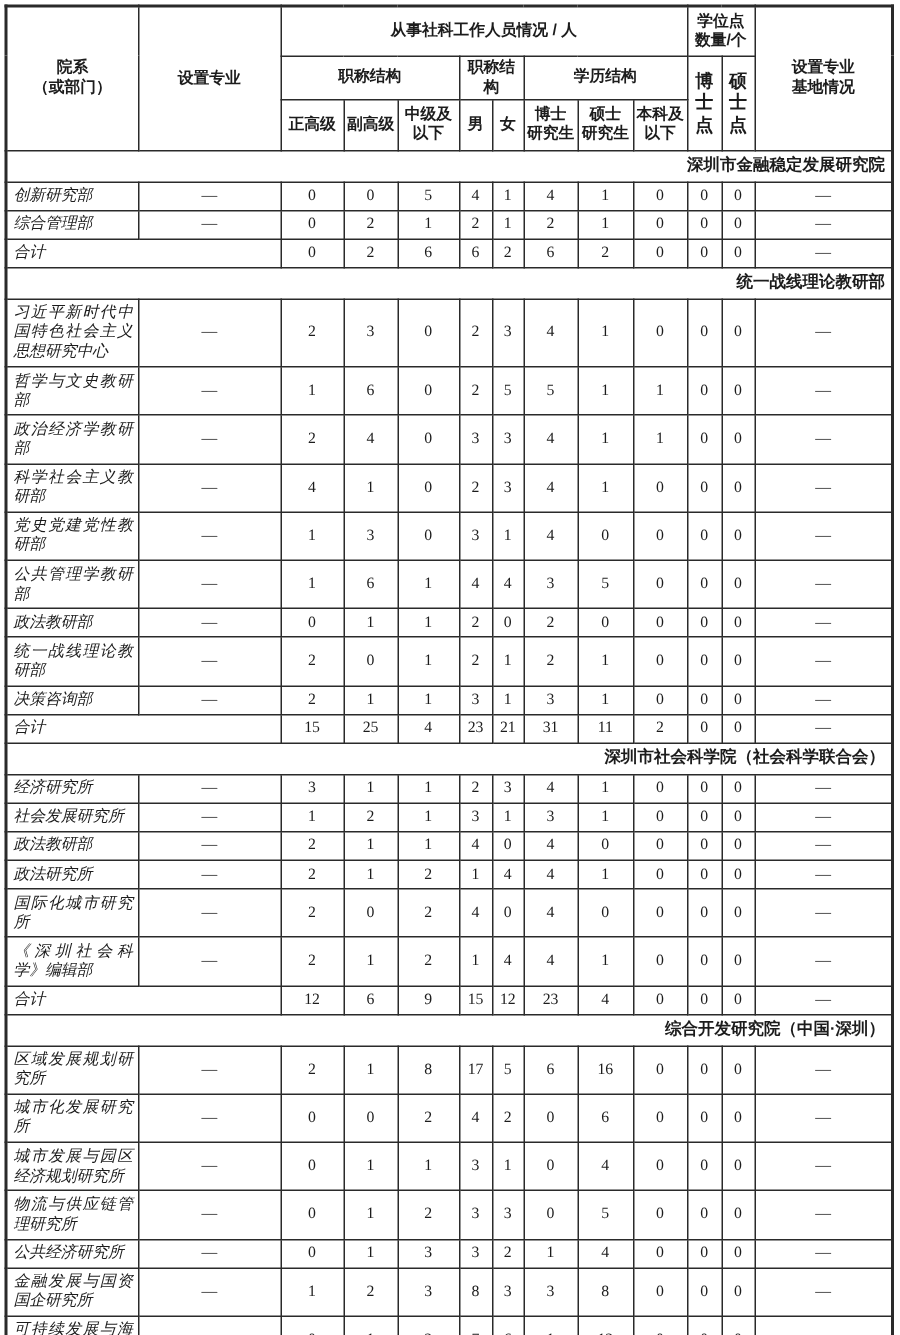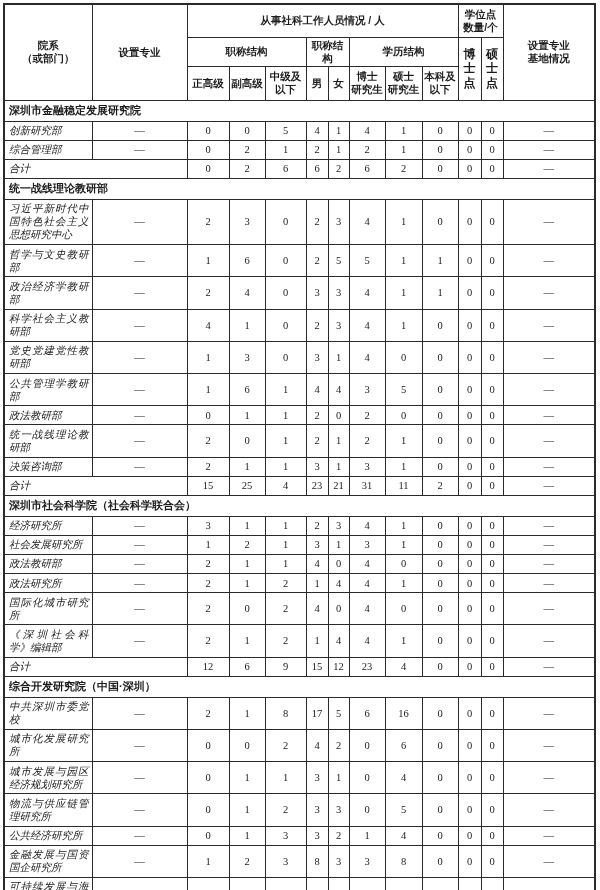--- a/index.html
+++ b/index.html
@@ -39,21 +39,21 @@
     width: 12px;
     margin: 0 auto;
     word-break: break-all;
     line-height: 1.2;
     font-size: 12px;
   }
   td.section-cell {
     font-family: "Liberation Sans", sans-serif;
     font-weight: bold;
     font-size: 11px;
-    text-align: left;
+    text-align: right;
     padding: 3px 4px;
     line-height: 1.25;
   }
   tr.data-row td {
     font-family: "Liberation Serif", serif;
     font-size: 10.5px;
     line-height: 1.25;
     text-align: center;
     vertical-align: middle;
     padding: 2.5px 1px;
@@ -427,21 +427,21 @@
           <td class="num-cell">4</td>
           <td class="num-cell">0</td>
           <td class="num-cell">0</td>
           <td class="num-cell">0</td>
           <td class="num-cell">—</td>
         </tr>
         <tr>
           <td colspan="13" class="section-cell">综合开发研究院（中国·深圳）</td>
         </tr>
         <tr class="data-row">
-          <td class="name-cell">中共深圳市委党校</td>
+          <td class="name-cell">区域发展规划研究所</td>
           <td class="num-cell">—</td>
           <td class="num-cell">2</td>
           <td class="num-cell">1</td>
           <td class="num-cell">8</td>
           <td class="num-cell">17</td>
           <td class="num-cell">5</td>
           <td class="num-cell">6</td>
           <td class="num-cell">16</td>
           <td class="num-cell">0</td>
           <td class="num-cell">0</td>

